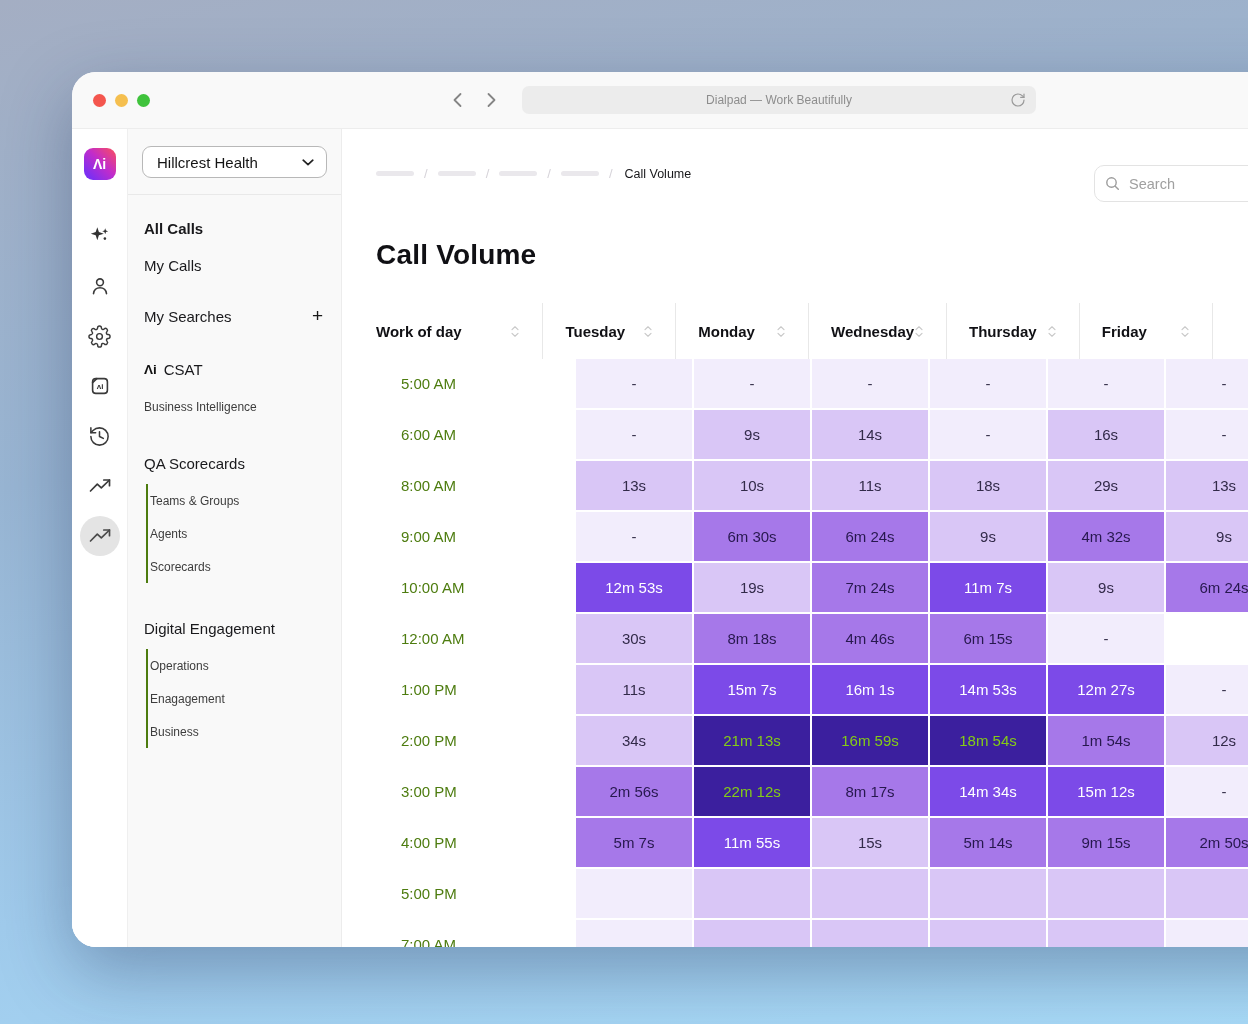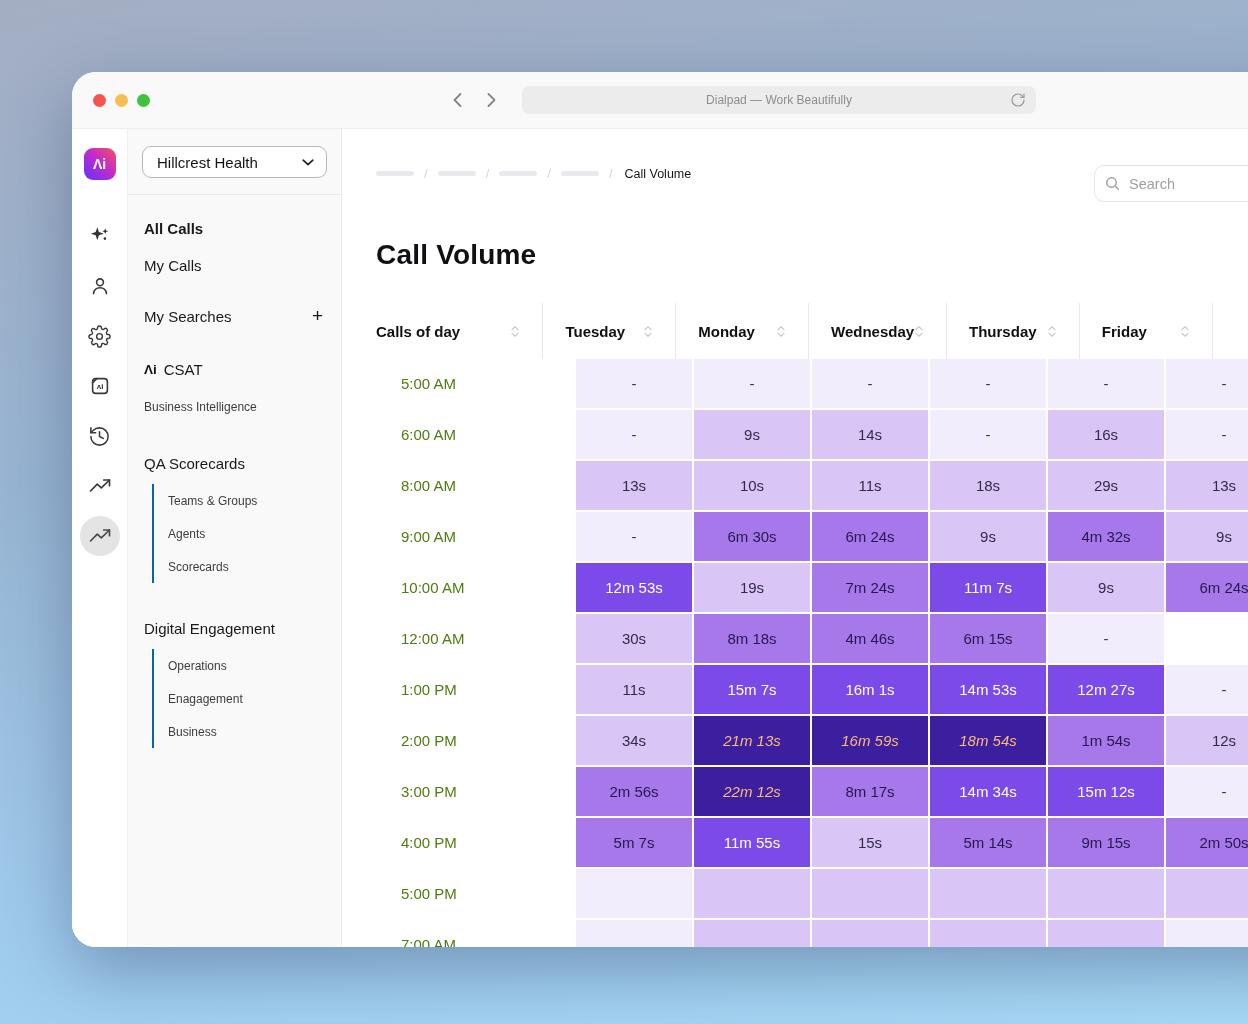--- a/index.html
+++ b/index.html
@@ -43,21 +43,21 @@
     display:flex;align-items:center;justify-content:space-between;padding:0 12px 0 14px;font-size:15px;color:#141414;}
   .sb-divider{height:1px;background:#e9e9e9;margin:16px -14px 0;}
   .sb-menu{padding:22px 2px 0;}
   .it{height:22px;display:flex;align-items:center;font-size:15px;color:#19191c;}
   .it.bold{font-weight:700;}
   .it.row{justify-content:space-between;}
   .plus{font-size:19px;color:#1a1a1a;font-weight:400;padding-right:2px;}
   .ai-glyph{font-weight:700;font-size:13.5px;margin-right:7px;color:#111;}
   .it.small{height:18px;font-size:12px;color:#3d3d3d;}
   .mt15{margin-top:15px}.mt29{margin-top:29px}.mt31{margin-top:31px}.mt18{margin-top:18px}.mt36{margin-top:36px}.mt25{margin-top:34px}
-  .sub-group{border-left:2px solid #0369a1;margin:10px 0 0 8px;padding-left:14px;}
+  .sub-group{border-left:2px solid #4d7c0f;margin:10px 0 0 2px;padding-left:2px;}
   .sub-it{height:33px;display:flex;align-items:center;font-size:12px;color:#3d3d3d;}
   
   .content{flex:1;position:relative;background:#fff;min-width:0;}
   .breadcrumb{margin:36px 0 0 34px;height:17px;display:flex;align-items:center;gap:10px;}
   .bc-dash{width:38px;height:5px;border-radius:2.5px;background:#eae8ec;}
   .bc-slash{color:#d6d3d9;font-size:13px;}
   .bc-current{font-size:12.5px;color:#18181b;margin-left:2px;}
   .search{position:absolute;left:752px;top:36px;width:220px;height:37px;background:#fff;border:1px solid #e3e3e3;
     border-radius:10px;display:flex;align-items:center;gap:7px;padding:0 10px;box-sizing:border-box;}
   .search input{border:none;outline:none;background:transparent;font-size:14.5px;color:#333;width:150px;
@@ -73,21 +73,21 @@
   .th-extra{width:138px;border-left:1px solid #e8e8e8;padding:0;}
   .th-label{font-size:15px;font-weight:700;color:#101014;}
   .tr{display:flex;height:49px;margin-bottom:2px;}
   .td-time{width:175px;display:flex;align-items:center;font-size:15px;color:#4d7c0f;margin-left:25px;}
   .td{width:116px;display:flex;align-items:center;justify-content:center;font-size:15px;}
   .td + .td{margin-left:2px;}
   .lv0{background:#f2edfc;color:#3c3750;}
   .lv1{background:#d9c6f6;color:#322a49;}
   .lv2{background:#a678e9;color:#27184e;}
   .lv3{background:#7c4ae8;color:#ffffff;}
-  .lv4{background:#3b1f9e;color:#fdba74;font-style:italic;}
+  .lv4{background:#3b1f9e;color:#84cc16;}
 </style>
 </head>
 <body>
 
 <div class="window">
 
   <div class="chrome">
     <div class="lights">
       <span class="light red"></span>
       <span class="light yellow"></span>
@@ -226,21 +226,21 @@
           <line x1="10.2" y1="10.2" x2="13.3" y2="13.3" stroke="#9c9c9c" stroke-width="1.4" stroke-linecap="round"></line>
         </svg>
         <input type="text" placeholder="Search" style="">
       </div>
 
       <h1 class="page-title">Call Volume</h1>
 
       <div class="table">
         <div class="thead">
             <div class="th th-time">
-              <span class="th-label">Calls of day</span>
+              <span class="th-label">Work of day</span>
               <span>
                 <svg width="10" height="13" viewBox="0 0 10 13" style="display:block">
                   <path d="M2 4.6 L5 1.8 L8 4.6" fill="none" stroke="#c9c9c9" stroke-width="1.2" stroke-linecap="round" stroke-linejoin="round"></path>
                   <path d="M2 8.4 L5 11.2 L8 8.4" fill="none" stroke="#c9c9c9" stroke-width="1.2" stroke-linecap="round" stroke-linejoin="round"></path>
                 </svg>
               </span>
             </div>
             <div class="th th-day">
               <span class="th-label">Tuesday</span>
               <span>

